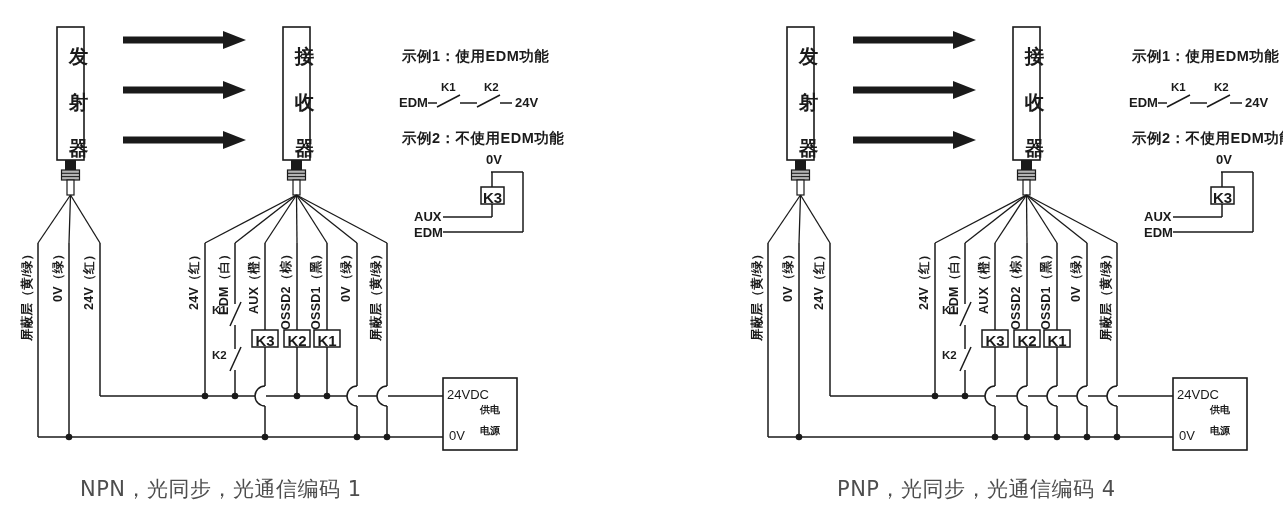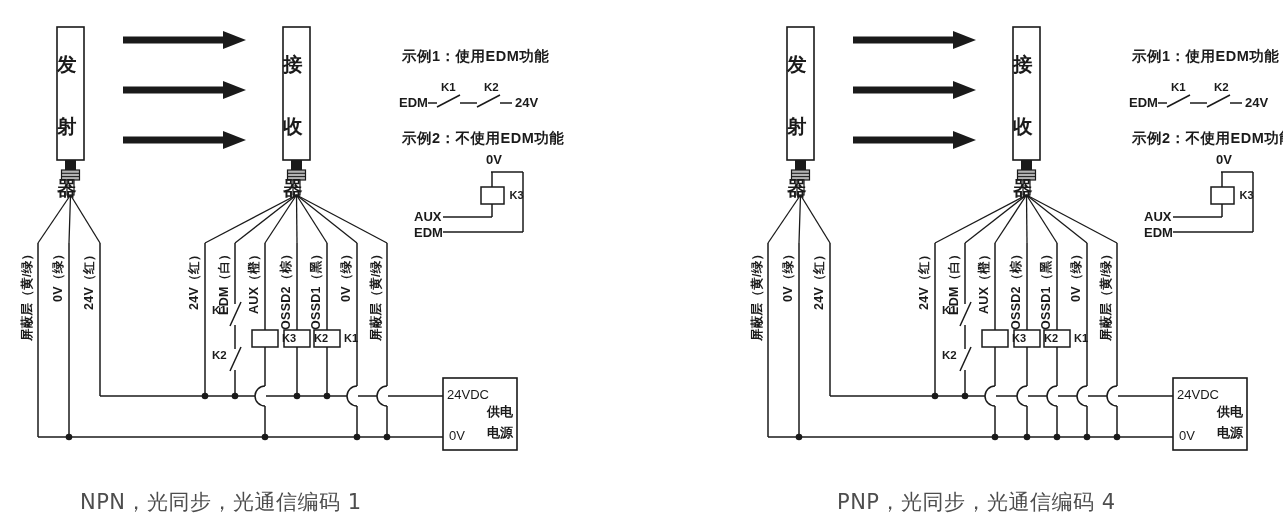--- a/index.html
+++ b/index.html
@@ -2,29 +2,29 @@
 <html><head>
 <meta charset="utf-8">
 <style>
   html,body{margin:0;padding:0;background:#ffffff;}
   #canvas{position:relative;width:1283px;height:532px;background:#ffffff;overflow:hidden;
           font-family:"Liberation Sans", sans-serif;color:#1a1a1a;}
   .diagram{position:absolute;top:0;width:740px;height:532px;}
   svg.layer{position:absolute;left:0;top:0;}
   .t{position:absolute;white-space:nowrap;font-weight:700;font-size:13px;color:#1a1a1a;line-height:1;}
   .vlabel{transform:rotate(-90deg);transform-origin:0 0;font-size:12.5px;font-weight:700;letter-spacing:0.3px;}
-  .devlabel{font-size:19.5px;font-weight:700;line-height:62px;text-align:left;word-break:break-all;
-            letter-spacing:0;white-space:normal;}
+  .devlabel{font-size:19.5px;font-weight:700;line-height:46px;text-align:center;word-break:break-all;
+            letter-spacing:0;white-space:normal;padding-left:8px;}
   .klabel{font-size:11.5px;font-weight:700;}
-  .coil{font-size:11px;font-weight:700;text-align:center;white-space:normal;margin-left:24px;}
+  .coil{font-size:15px;font-weight:700;text-align:center;white-space:normal;}
   .heading{font-size:14.5px;font-weight:700;letter-spacing:0.5px;}
   .pwr{font-size:13px;font-weight:400;}
-  .pwrname{font-size:13px;font-weight:700;text-align:right;white-space:normal;}
+  .pwrname{font-size:10px;font-weight:700;text-align:center;white-space:normal;}
   .caption{font-size:21px;font-weight:400;color:#4d4d4d;letter-spacing:0.5px;
-           font-family:"DejaVu Sans","Liberation Sans",sans-serif;margin-top:13px;}
+           font-family:"DejaVu Sans","Liberation Sans",sans-serif;}
 </style>
 </head>
 <body>
 
 <div id="canvas">
     <div class="diagram" style="left: 0px;">
       <svg width="740" height="470" class="layer">
         <rect x="57" y="27" width="27" height="133" fill="#fff" stroke="#1a1a1a" stroke-width="1.6"></rect>
         <rect x="283" y="27" width="27" height="133" fill="#fff" stroke="#1a1a1a" stroke-width="1.6"></rect>
         <rect x="123" y="36.5" width="101" height="7" fill="#1a1a1a"></rect>

